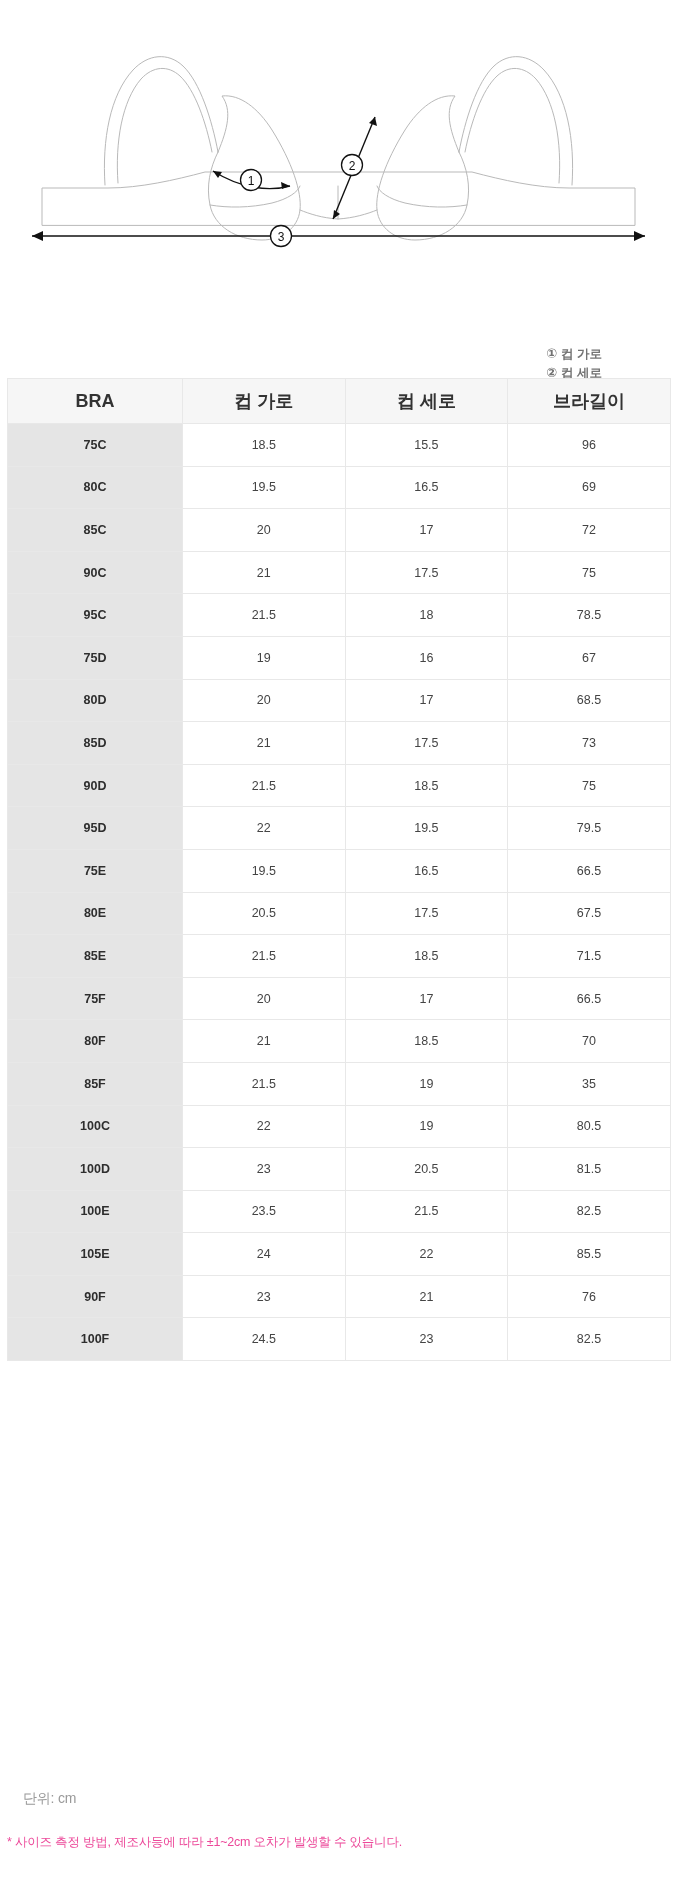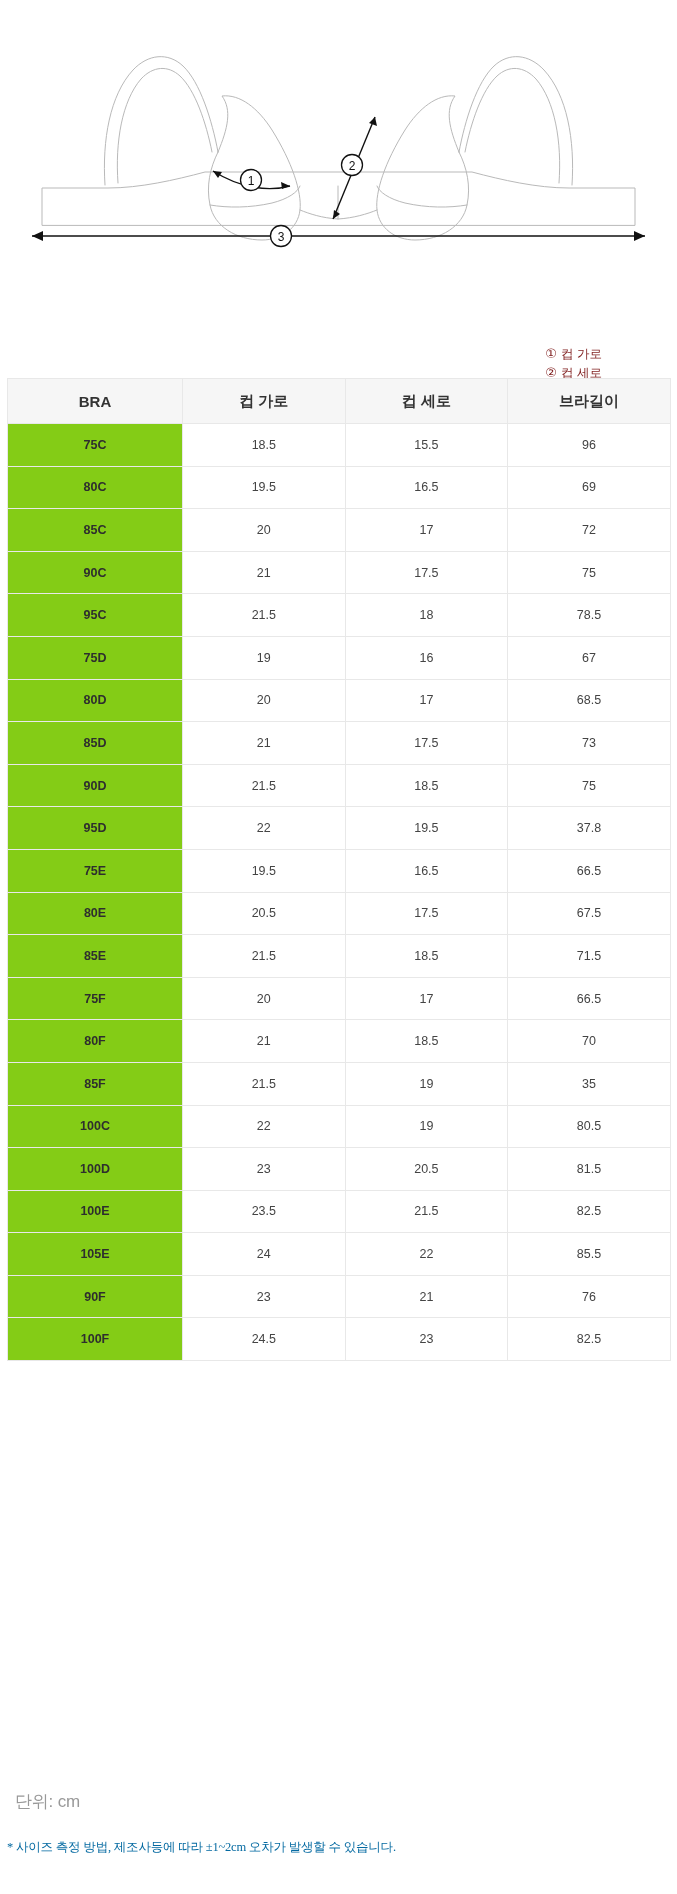--- a/index.html
+++ b/index.html
@@ -36,22 +36,23 @@
   
   .legend {
     position: absolute;
     top: 345px;
     right: 66px;
     text-align: left;
     line-height: 1.55;
   }
   .legend-row {
     font-size: 12.5px;
-    color: #7f1d1d;
+    color: #737373;
     white-space: nowrap;
+    font-weight: bold;
   }
   .legend-marker {
     display: inline-block;
     margin-right: 4px;
     font-size: 13px;
     line-height: 1;
   }
 
   
   .table-wrap {
@@ -74,51 +75,50 @@
     font-size: 12.5px;
     font-weight: normal;
     color: #444444;
     background: #ffffff;
     padding: 0;
   }
   table.size-table thead th {
     background: #f6f6f6;
     font-weight: bold;
     color: #333333;
-    font-size: 15px;
+    font-size: 18px;
     height: 44px;
     text-align: center;
   }
   table.size-table tbody td.size-name {
-    background: #84cc16;
+    background: #e5e5e5;
     font-weight: bold;
     color: #2e2e2e;
   }
   table.size-table col.c-name { width: 175px; }
   table.size-table col.c-val  { width: 162.6px; }
 
   
   .footnotes {
     position: absolute;
     left: 7px;
     top: 1790px;
     width: 640px;
   }
   .unit-note {
-    font-size: 17px;
+    font-size: 14px;
     color: #999999;
-    margin: 0 0 26px 8px;
+    margin: 0 0 26px 16px;
     letter-spacing: -0.2px;
   }
   .caution-note {
     font-size: 12.5px;
-    color: #0369a1;
+    color: #ec4899;
     margin: 0;
     letter-spacing: -0.2px;
-    font-family: Liberation Serif, serif;
   }
 </style>
 </head>
 <body>
 
 <div class="page">
 
   <div class="diagram-block">
     <svg class="diagram-svg" width="677" height="300" viewBox="0 0 677 300">
       <g fill="none" stroke="#b9b9b9" stroke-width="1" stroke-linejoin="round" stroke-linecap="round">
@@ -255,21 +255,21 @@
           <tr>
             <td class="size-name">90D</td>
             <td>21.5</td>
             <td>18.5</td>
             <td>75</td>
           </tr>
           <tr>
             <td class="size-name">95D</td>
             <td>22</td>
             <td>19.5</td>
-            <td>37.8</td>
+            <td>79.5</td>
           </tr>
           <tr>
             <td class="size-name">75E</td>
             <td>19.5</td>
             <td>16.5</td>
             <td>66.5</td>
           </tr>
           <tr>
             <td class="size-name">80E</td>
             <td>20.5</td>

